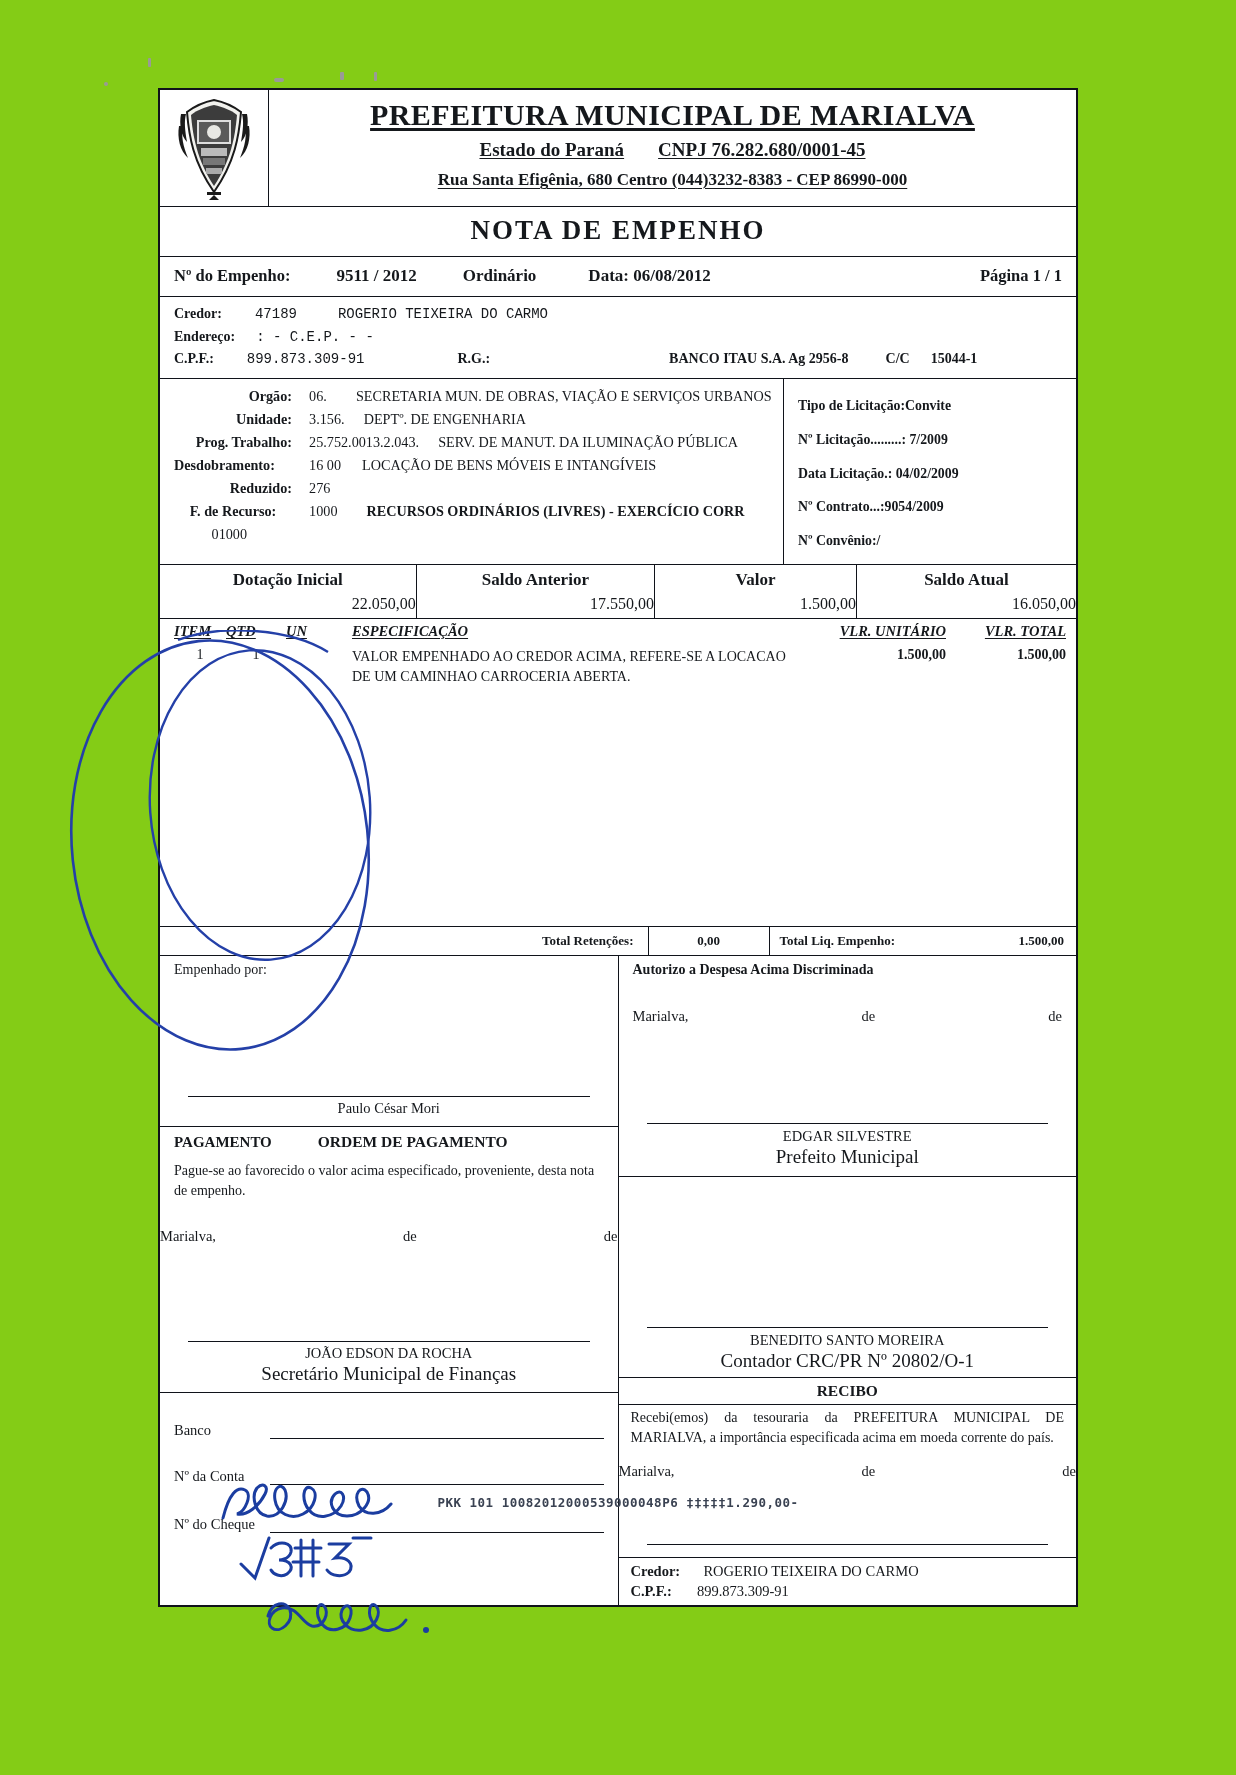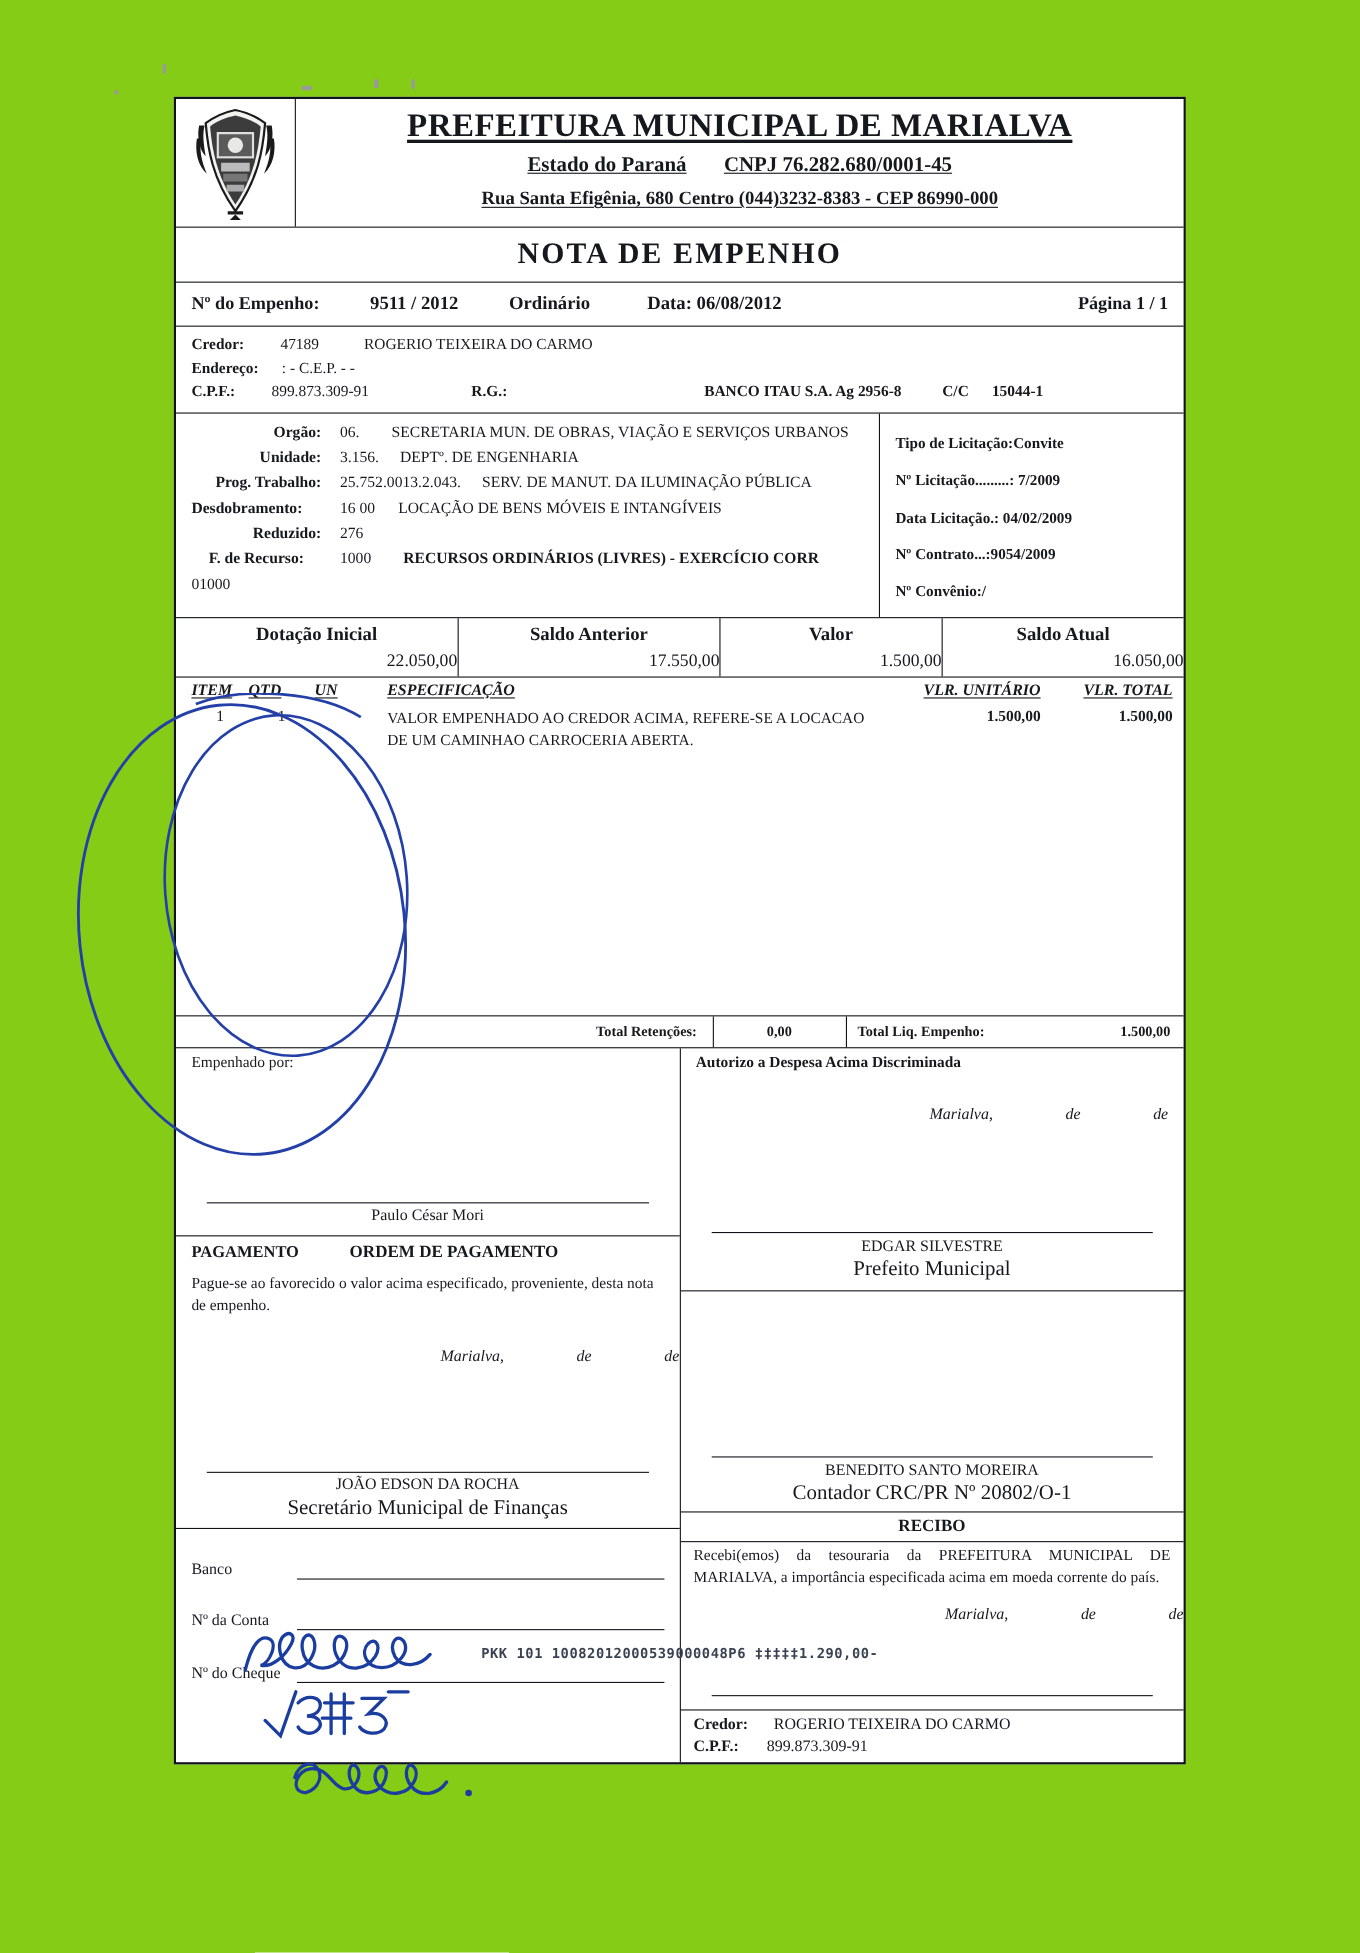--- a/index.html
+++ b/index.html
@@ -95,37 +95,37 @@
   .el-ord { font-weight: bold; font-size: 17px; margin-left: 46px;}
   .el-data { font-weight: bold; font-size: 17px; margin-left: 52px;}
   .el-pag { margin-left: auto; font-weight: bold; font-size: 16.5px;}
 
   
   .cred {
     padding: 6px 14px 7px 14px;
     font-size: 14px;
     line-height: 1.55;
   }
-  .cred .v { font-size: 14px; }
+  .cred .v { font-size: 14px; font-family: Liberation Mono, monospace; }
   .lbl { font-weight: bold; }
   .ind { display: inline-block; }
 
   
   .orgwrap { display: flex; }
   .org {
     flex: 1;
     padding: 6px 10px 6px 14px;
     font-size: 14.2px;
     line-height: 1.62;
     border-right: 1.5px solid #10131a;
   }
   .org .lab { font-weight: bold; display: inline-block; text-align: right; }
   .lic {
     width: 258px;
-    padding: 10px 4px 6px 14px;
+    padding: 10px 20px 6px 14px;
     font-size: 13.8px;
     line-height: 2.45;
   }
 
   
   .dot-head { display: flex; text-align: center; font-weight: bold; font-size: 17px; }
   .dot-head > div { padding: 5px 0 3px 0; }
   .dot-vals { display: flex; text-align: right; font-size: 16px; }
   .dot-vals > div { padding: 2px 0 5px 0; }
   .c1 { width: 28%; border-right: 1.5px solid #10131a; }
@@ -178,21 +178,21 @@
   .b { font-weight: bold; }
   .small { font-size: 14px; }
   .sigline {
     border-top: 1.2px solid #10131a;
     margin: 0 28px;
   }
   .ctr { text-align: center; }
   .nm { font-size: 14.5px; }
   .nm2 { font-size: 19px; }
 
-  .mar-line { font-size: 14.5px; display:flex; justify-content:flex-end; gap: 66px; font-style: italic;}
+  .mar-line { font-size: 14.5px; display:flex; justify-content:space-between; gap: 66px;}
 
   .pagamento-title { font-weight: bold; font-size: 15px; }
   .opag { font-weight: bold; font-size: 15.5px; }
 
   .bank-row {
     display: flex; align-items: flex-end;
     font-size: 14.5px;
     padding: 0 14px;
     height: 46px;
   }

